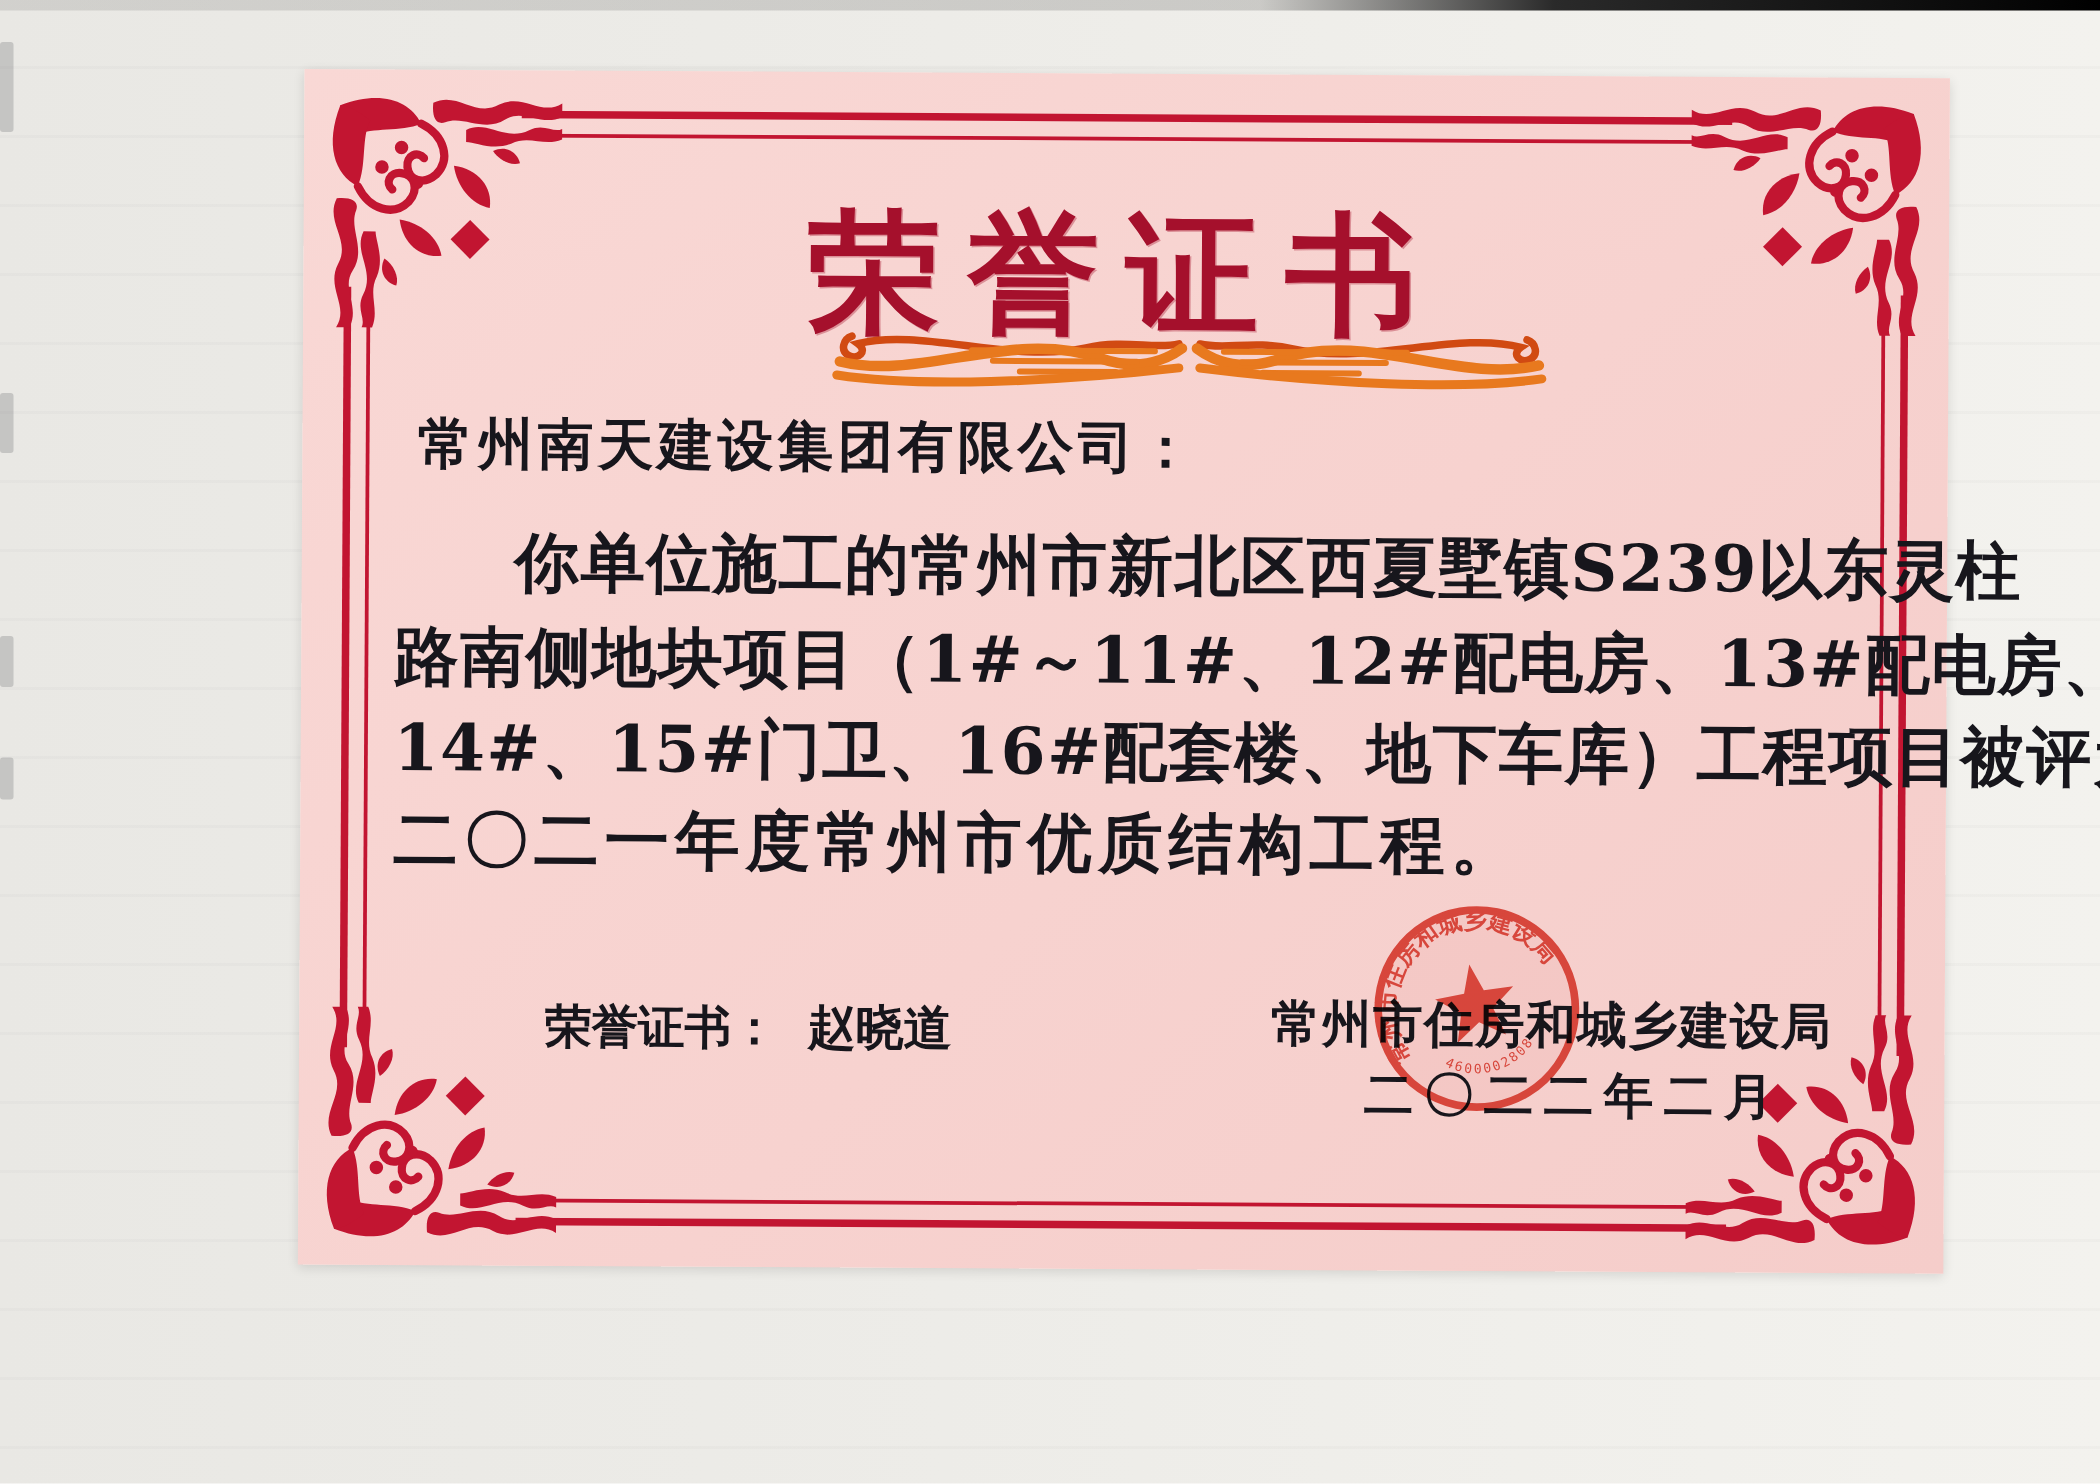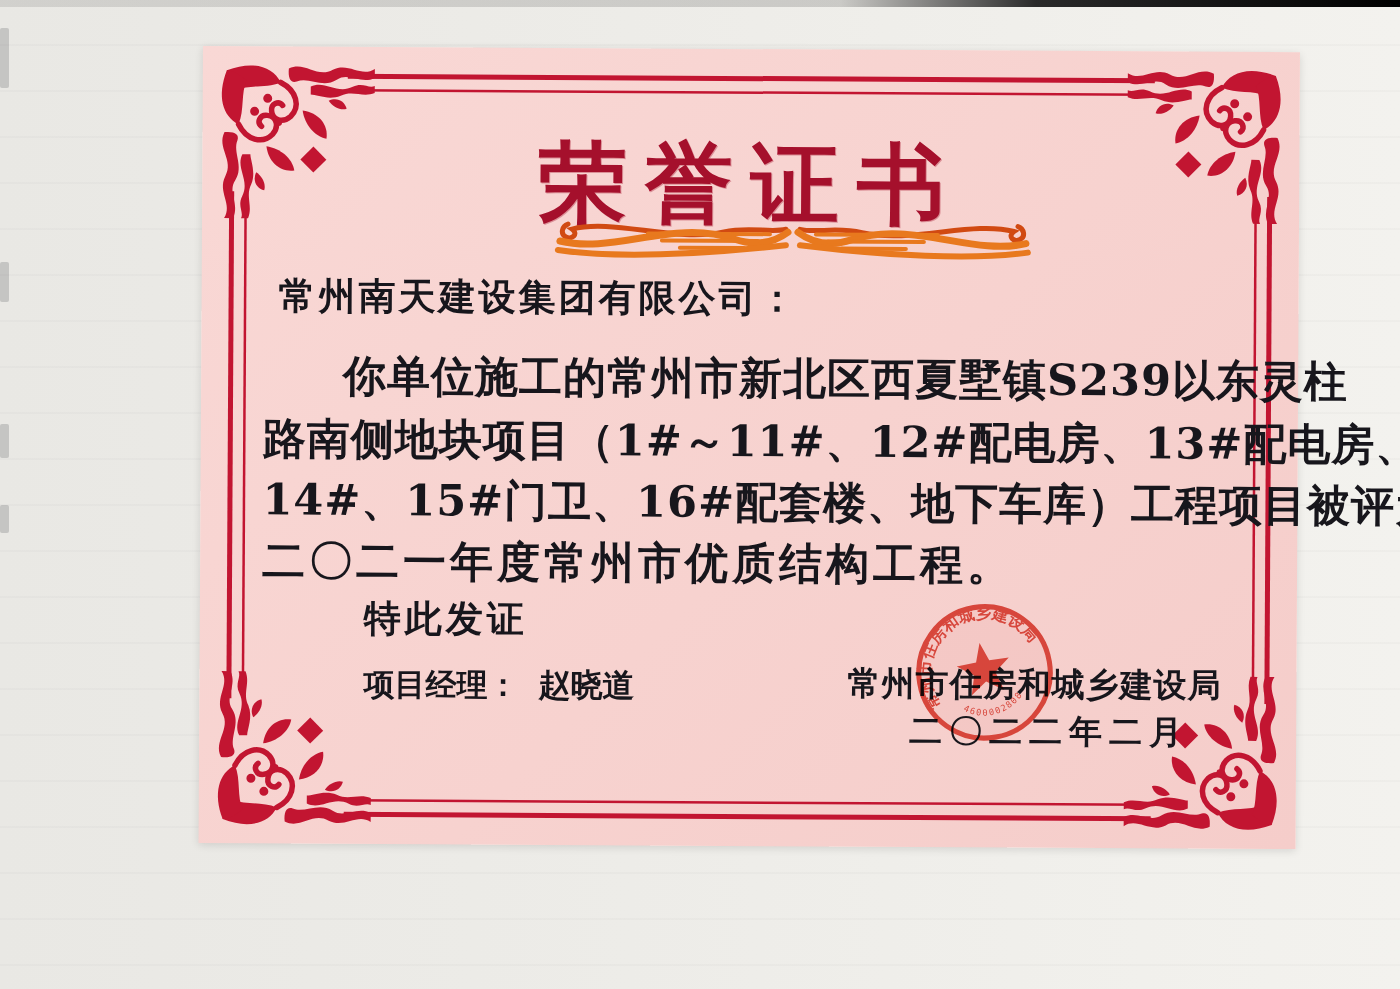--- a/index.html
+++ b/index.html
@@ -121,23 +121,22 @@
     <use href="#fl-half" transform="translate(482,0) scale(-1,1)"></use>
   </svg>
 
   <div class="txt hei recipient">常州南天建设集团有限公司：</div>
 
   <div class="txt bl b1"><span class="songb">你单位施工的</span><span class="script">常州市新北区西夏墅镇S239以东灵柱</span></div>
   <div class="txt bl b2 script">路南侧地块项目（1#～11#、12#配电房、13#配电房、</div>
   <div class="txt bl b3"><span class="script">14#、15#门卫、16#配套楼、地下车库）</span><span class="songb">工程项目被评为</span></div>
   <div class="txt bl b4 songb">二〇二一年度常州市优质结构工程。</div>
 
-  <div class="txt songb closing">特此发证</div>
 
-  <div class="txt manager"><span class="hei">项目经理：</span><span class="script name">赵晓道</span></div>
+  <div class="txt manager"><span class="hei">荣誉证书：</span><span class="script name">赵晓道</span></div>
 
   <div class="txt songb issuer">常州市住房和城乡建设局</div>
   <div class="txt songb cert-date">二〇二二年二月</div>
 
   <svg class="stamp" width="154" height="154" viewBox="0 0 150 150" aria-hidden="true">
     <circle cx="75" cy="75" r="64" fill="rgba(218,58,44,0.05)" stroke="#da3a2c" stroke-width="5"></circle>
     <polygon fill="#da3a2c" points="75,46 81.5,64.1 100.7,64.7 85.5,76.4 90.9,94.8 75,84 59.1,94.8 64.5,76.4 49.3,64.7 68.5,64.1"></polygon>
     <defs>
       <path id="seal-arc-top" d="M31,105 A53,53 0 1 1 119,105" fill="none"></path>
       <path id="seal-arc-bottom" d="M41,101 A44,44 0 0 0 109,101" fill="none"></path>

